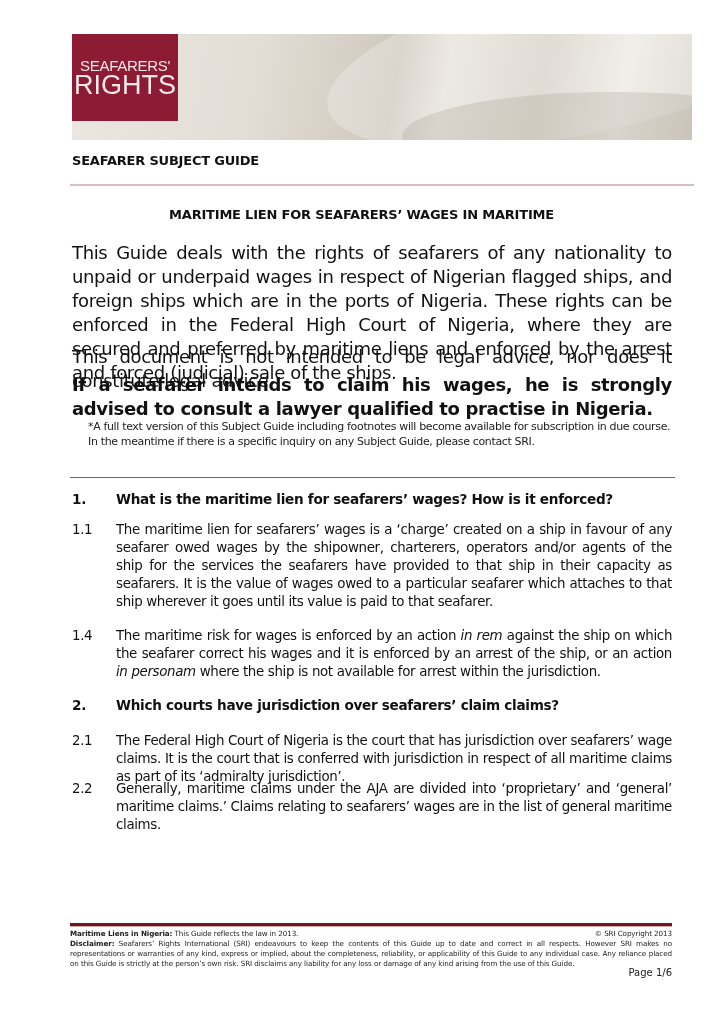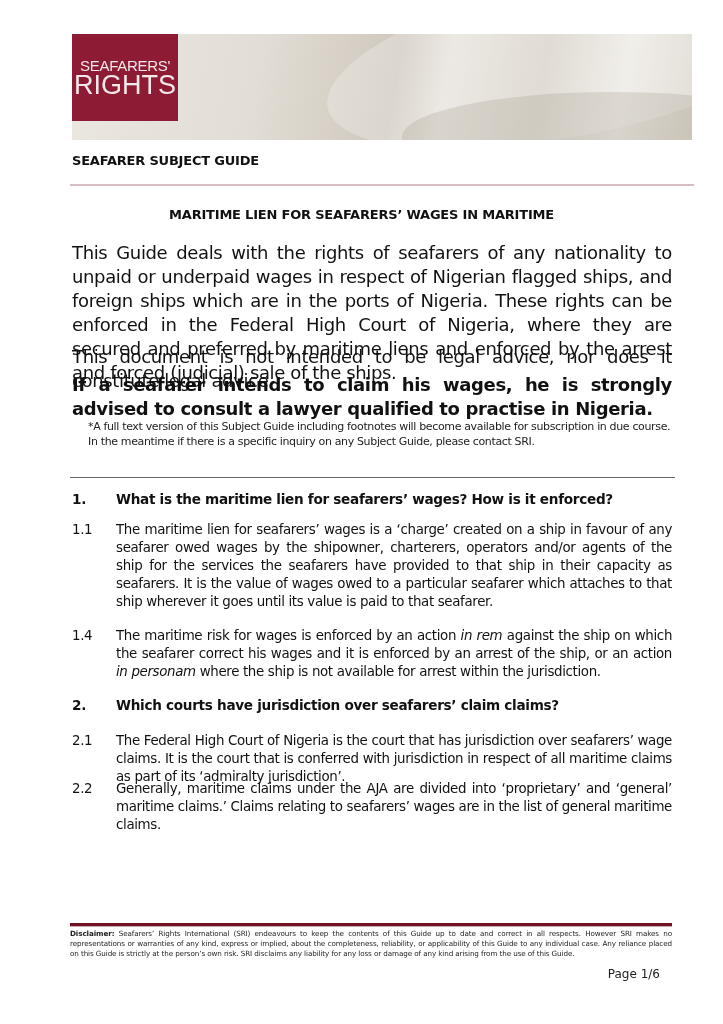--- a/index.html
+++ b/index.html
@@ -37,21 +37,21 @@
     .item .txt { margin-left: 44px; text-align: justify; display: block; }
     .item i { font-style: italic; }
 
     .footer-rule { position: absolute; left: 70px; top: 923px; width: 602px; height: 3px;
       background: #6e1424; border-bottom: 1px solid #caa; }
     .footer { position: absolute; left: 70px; top: 929px; width: 602px; font-size: 7.2px; line-height: 10px;
       font-family: "DejaVu Sans", sans-serif; color: #222; letter-spacing: -0.1px; }
     .footer .row1 { display: flex; justify-content: space-between; }
     .footer b { font-weight: bold; }
     .footer .disc { text-align: justify; }
-    .page-num { position: absolute; right: 63px; top: 967px; font-size: 12px; color: #222; }
+    .page-num { position: absolute; right: 51px; top: 967px; font-size: 10px; color: #222; }
   </style>
 </head>
 <body>
 
 <div class="banner">
   <div class="swoosh1"></div>
   <div class="swoosh2"></div>
   <div class="logo-block">
     <div class="logo-top">SEAFARERS'</div>
     <div class="logo-bottom">RIGHTS</div>
@@ -92,15 +92,19 @@
   <span class="txt">The Federal High Court of Nigeria is the court that has jurisdiction over seafarers’ wage claims. It is the court that is conferred with jurisdiction in respect of all maritime claims as part of its ‘admiralty jurisdiction’.</span>
 </div>
 
 <div class="item" style="top:772px;margin-top:8px;">
   <span class="num">2.2</span>
   <span class="txt">Generally, maritime claims under the AJA are divided into ‘proprietary’ and ‘general’ maritime claims.’  Claims relating to seafarers’ wages are in the list of general maritime claims.</span>
 </div>
 
 <div class="footer-rule"></div>
 <div class="footer">
+  <div class="row1">
+    <span><b>Maritime Liens in Nigeria:</b><span> This Guide reflects the law in 2013.</span></span>
+    <span>© SRI Copyright 2013</span>
+  </div>
   <div class="disc"><b>Disclaimer:</b><span> Seafarers’ Rights International (SRI) endeavours to keep the contents of this Guide up to date and correct in all respects.  However SRI makes no representations or warranties of any kind, express or implied, about the completeness, reliability, or applicability of this Guide to any individual case.  Any reliance placed on this Guide is strictly at the person’s own risk.  SRI disclaims any liability for any loss or damage of any kind arising from the use of this Guide.</span></div>
 </div>
 <div class="page-num">Page 1/6</div>
 
 </body></html>

